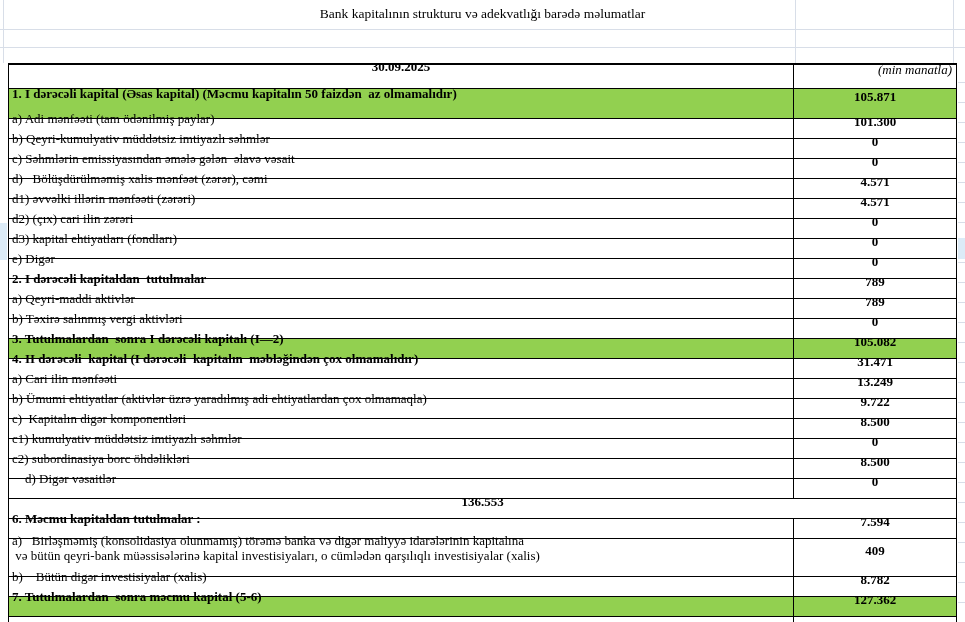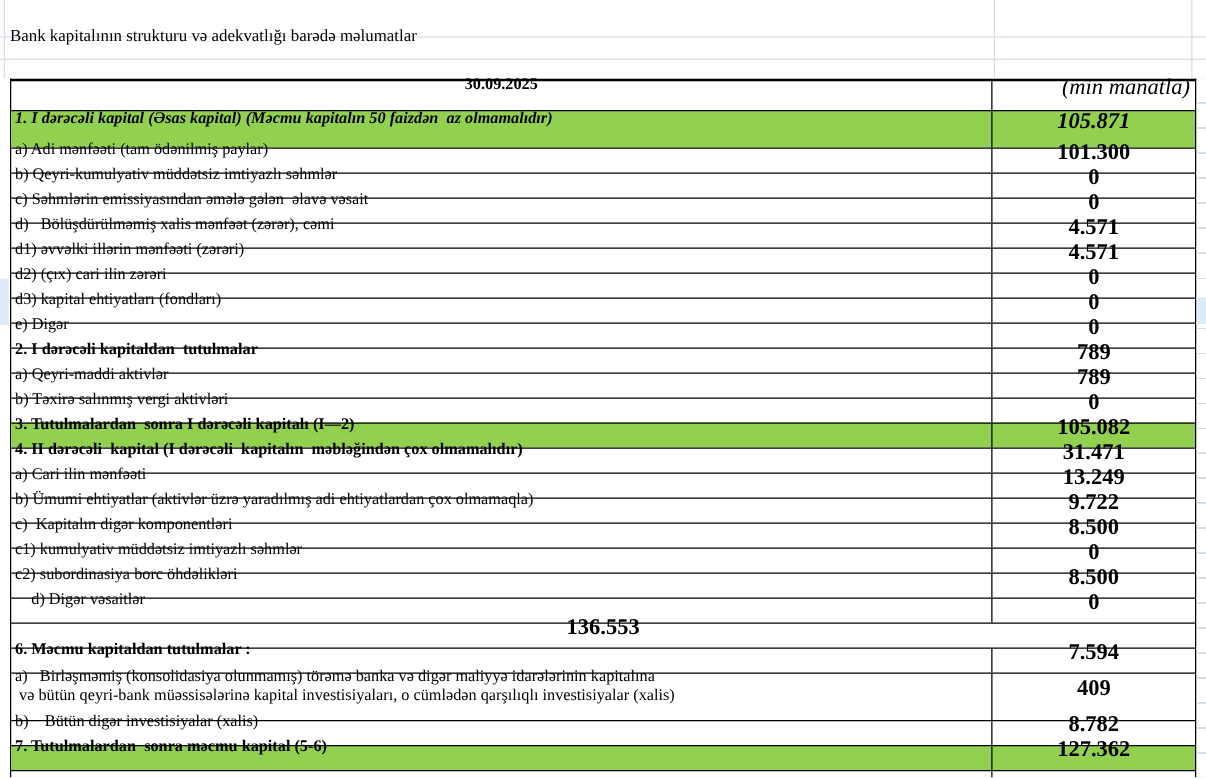--- a/index.html
+++ b/index.html
@@ -12,43 +12,43 @@
   .gl-h { position:absolute; left:0; width:965px; height:1px; background:#d8dee8; }
   .gl-v { position:absolute; top:0; width:1px; height:63px; background:#d8dee8; }
   .right-strip {
     position:absolute; left:958px; top:63px; width:7px; height:559px;
     background:repeating-linear-gradient(to bottom,#ffffff 0 19px,#d8dee8 19px 20px);
   }
   .sel-left  { position:absolute; left:0;   top:223px; width:7px; height:37px; background:#dcebf7; }
   .sel-right { position:absolute; left:958px; top:238px; width:7px; height:21px; background:#dcebf7; }
 
   .title {
-    position:absolute; left:8px; top:20px; width:949px;
-    font-size:13.5px; line-height:1.3;
+    position:absolute; left:8px; top:5px; width:949px;
+    text-align:center; font-size:13.5px; line-height:1.3;
   }
 
   .cap-table {
     position:absolute; left:8px; top:63px; width:949px;
     box-sizing:border-box; background:#ffffff;
     border-left:1px solid #000; border-right:1px solid #000; border-top:2px solid #000;
   }
   .hrow { display:flex; height:23px; box-sizing:border-box; }
   .row  { display:flex; height:20px; box-sizing:border-box; border-top:1px solid #000; }
-  .row.tall    { height:30px;font-style:italic; }
+  .row.tall    { height:30px; }
   .row.twoline { height:38px; }
   .row.partial { height:8px; }
   .cell-label {
     width:785px; box-sizing:border-box; border-right:1px solid #000;
     display:flex; align-items:center;
     font-size:13px; line-height:1.12; padding:0 3px 18px 3px;
     white-space:pre-wrap;
   }
   .cell-value {
     flex:1; display:flex; align-items:center; justify-content:center;
-    font-size:18px; font-weight:bold; padding-bottom:14px;
+    font-size:13px; font-weight:bold; padding-bottom:14px;
   }
   .hrow .cell-label { justify-content:center; font-weight:bold; white-space:normal; }
   .hrow .cell-value { font-weight:normal; font-style:italic; justify-content:flex-end; padding-right:4px; }
   .row.bold .cell-label { font-weight:bold; }
   .row.green { background:#92d050; }
 </style>
 </head>
 <body>
 
 <div class="sheet">

